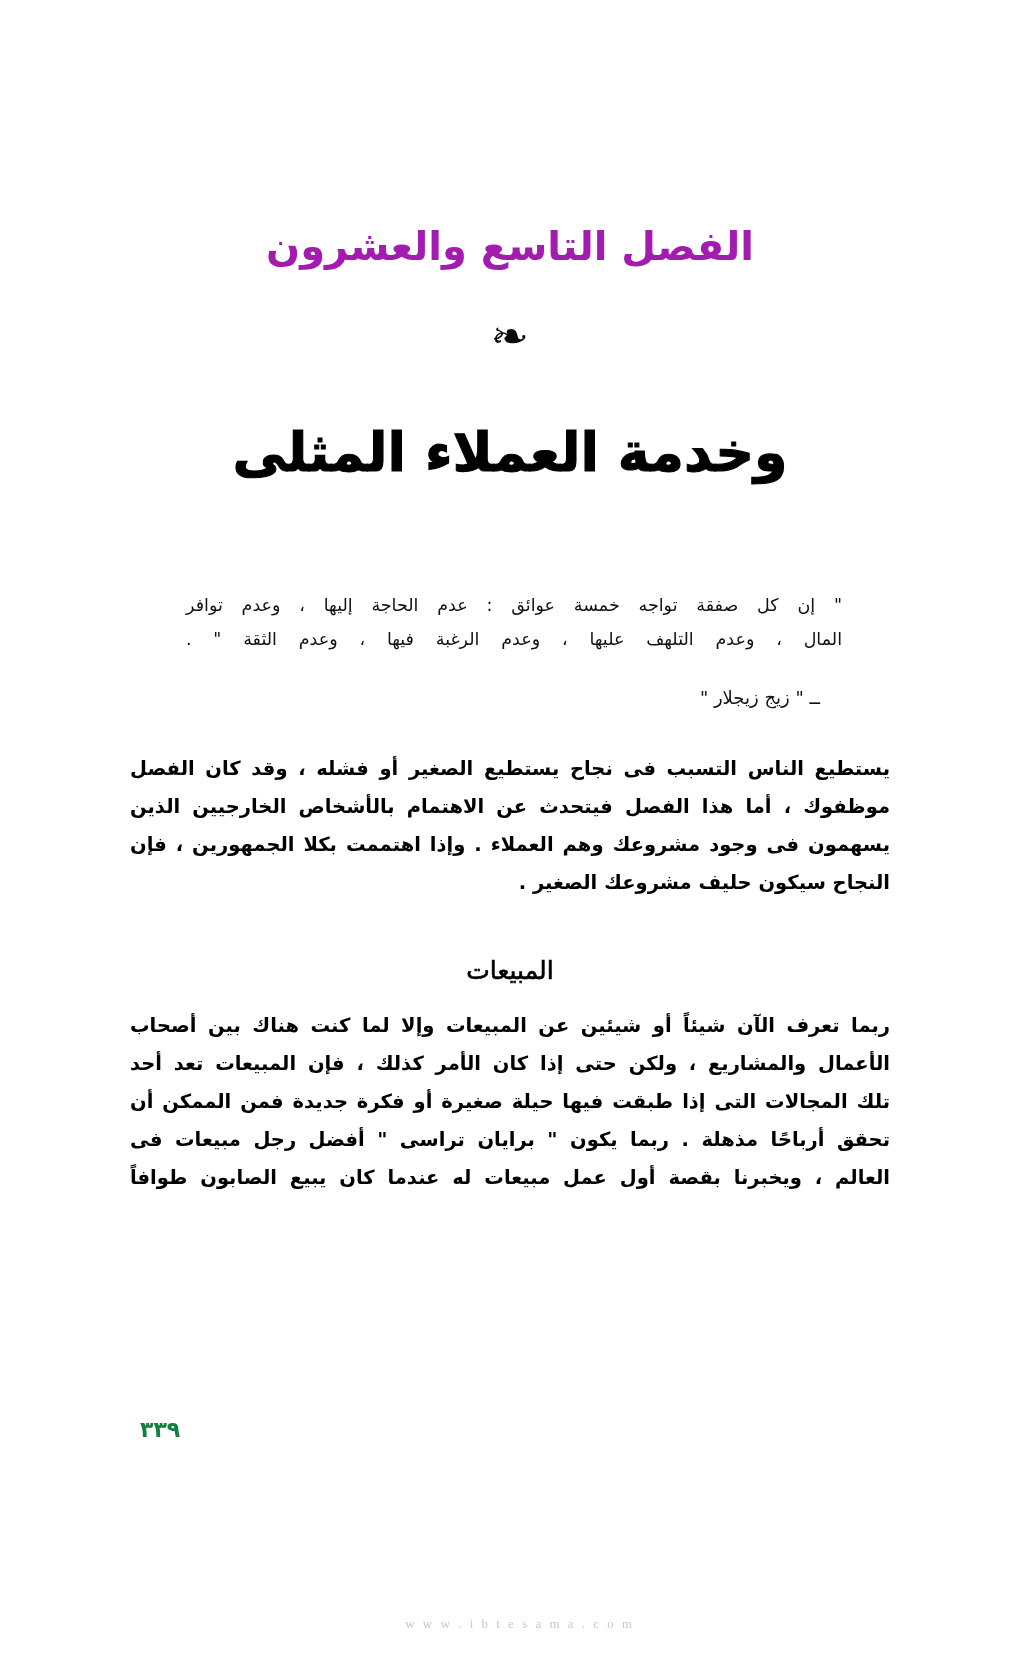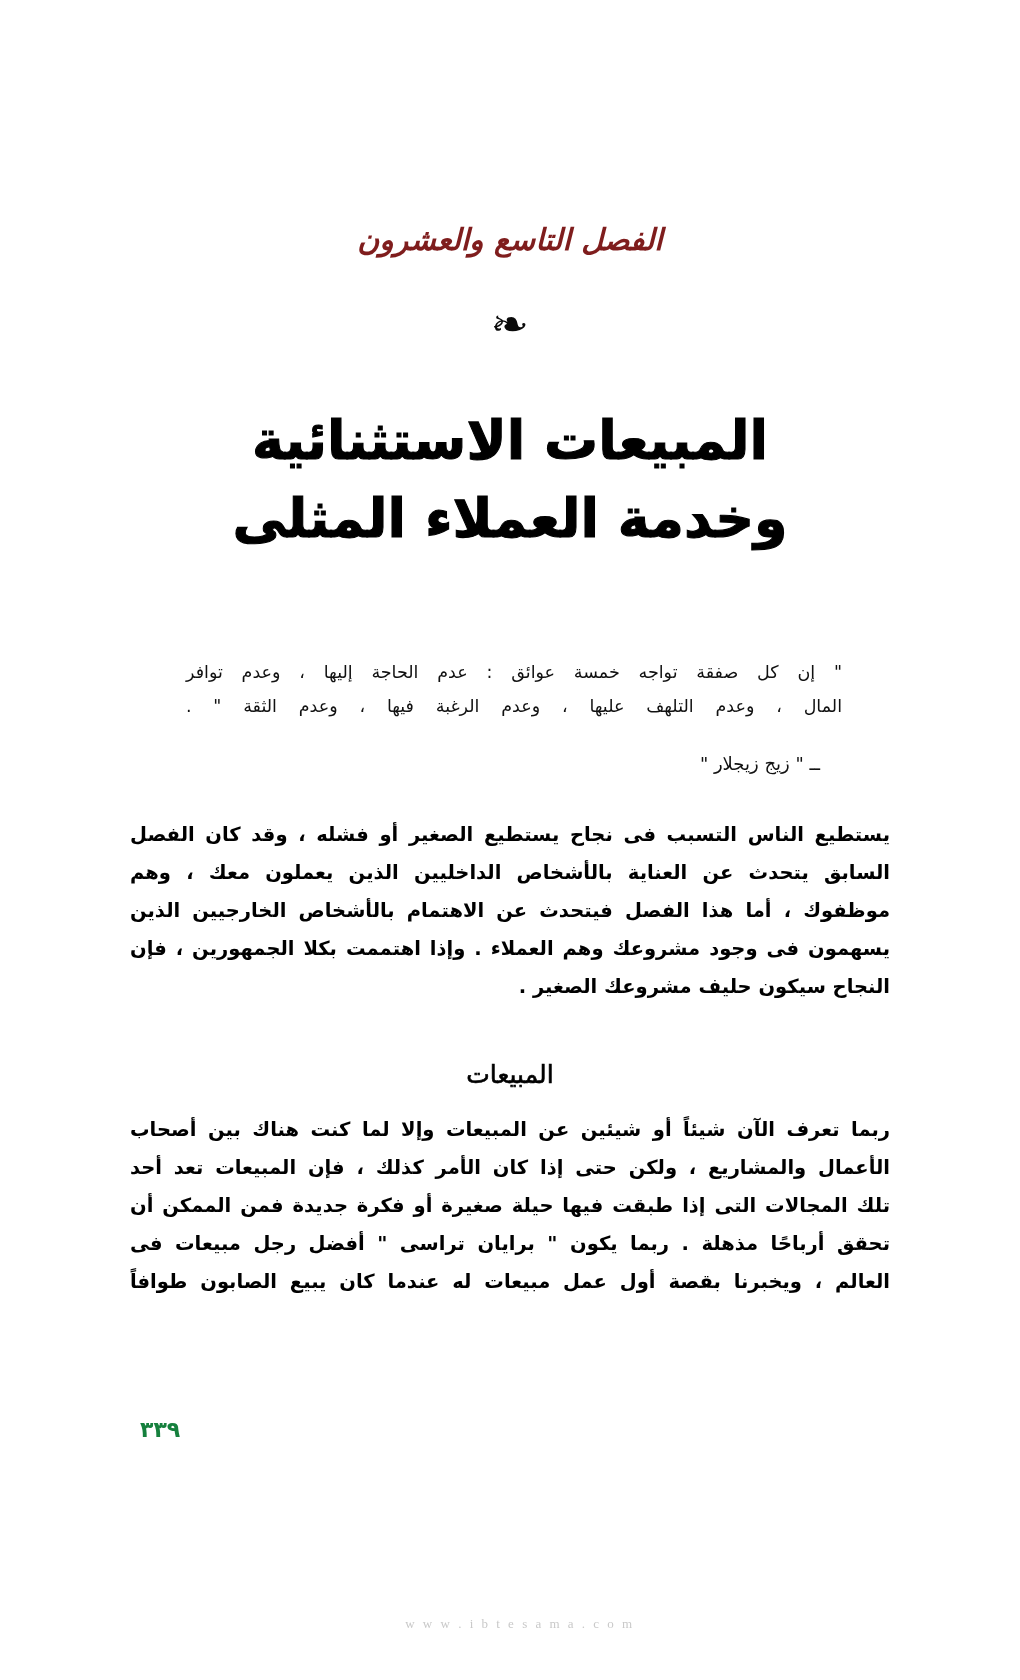--- a/index.html
+++ b/index.html
@@ -26,28 +26,27 @@
     left: 0;
     right: 0;
     top: 0;
     padding: 0 130px;
     box-sizing: border-box;
   }
 
   
   .chapter-line {
     text-align: center;
-    font-size: 30px;
+    font-size: 40px;
     font-weight: bold;
     letter-spacing: 1px;
-    color: #7f1d1d;
+    color: #a21caf;
     margin-top: 222px;
     line-height: 1.2;
     direction: rtl;
-    font-style: italic;
   }
 
   
   .ornament-wrap {
     text-align: center;
     margin-top: 46px;
     height: 46px;
   }
   .ornament {
     display: inline-block;
@@ -166,33 +165,31 @@
 
   <div class="content">
 
     <div class="chapter-line">الفصل التاسع والعشرون</div>
 
     <div class="ornament-wrap">
       <span class="ornament">❧</span>
     </div>
 
     <div class="main-title">
-      <div class="tline">المبيعات الاستثنائية</div>
       <div class="tline">وخدمة العملاء المثلى</div>
     </div>
 
     <div class="quote-block">
       <div class="qline">" إن كل صفقة تواجه خمسة عوائق : عدم الحاجة إليها ، وعدم توافر</div>
       <div class="qline last">المال ، وعدم التلهف عليها ، وعدم الرغبة فيها ، وعدم الثقة " .</div>
       <div class="attribution">ــ " زيج زيجلار "</div>
     </div>
 
     <div class="body-para first">
       <span class="bline">يستطيع الناس التسبب فى نجاح يستطيع الصغير أو فشله  ، وقد كان الفصل</span>
-      <span class="bline">السابق يتحدث عن العناية بالأشخاص الداخليين الذين يعملون معك ، وهم</span>
       <span class="bline">موظفوك ، أما هذا الفصل فيتحدث عن الاهتمام بالأشخاص الخارجيين الذين</span>
       <span class="bline">يسهمون فى وجود مشروعك وهم العملاء . وإذا اهتممت بكلا الجمهورين ، فإن</span>
       <span class="bline tail">النجاح سيكون حليف مشروعك الصغير .</span>
     </div>
 
     <div class="section-heading">المبيعات</div>
 
     <div class="body-para second">
       <span class="bline">ربما تعرف الآن شيئاً أو شيئين عن المبيعات وإلا لما كنت هناك بين أصحاب</span>
       <span class="bline">الأعمال والمشاريع  ، ولكن حتى إذا كان الأمر كذلك ، فإن المبيعات تعد أحد</span>

